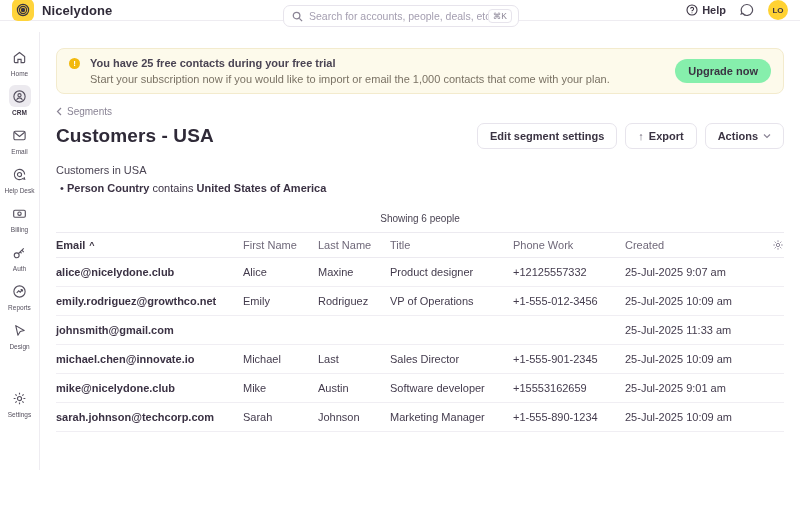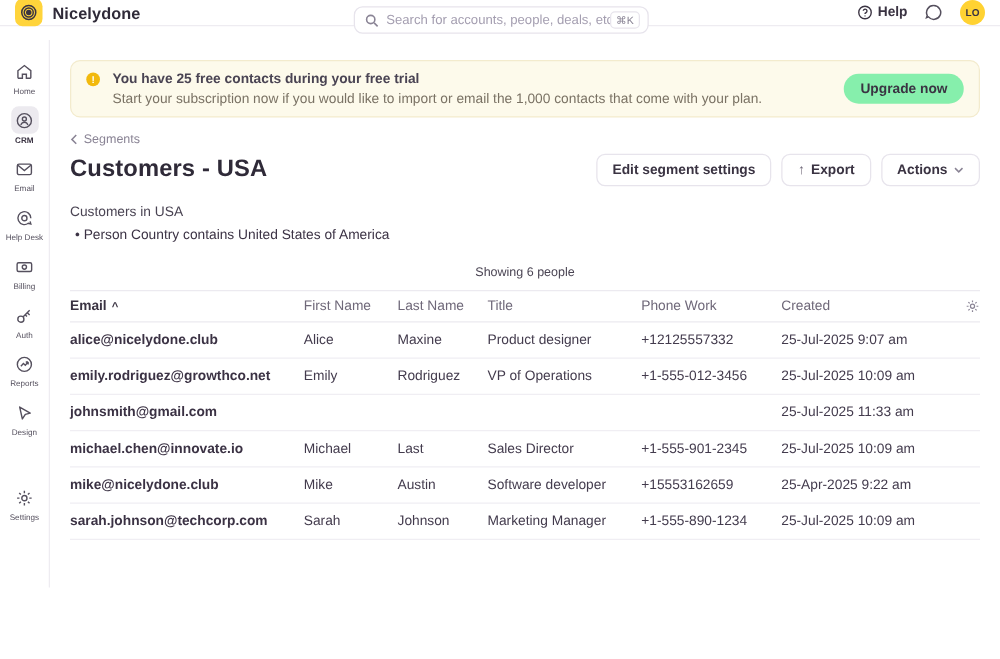--- a/index.html
+++ b/index.html
@@ -65,21 +65,21 @@
   .page-title { font-size:19px; font-weight:bold; color:#2f2a38; letter-spacing:.1px; }
   .title-actions { margin-left:auto; display:flex; gap:8px; }
   .btn { background:#fff; border:1px solid #e7e4ec; border-radius:7px; padding:6px 12px;
     font-size:11px; font-weight:bold; color:#3a3342; display:flex; align-items:center;
     gap:5px; cursor:pointer; font-family:"Liberation Sans", sans-serif; }
   .btn .sub { color:#6f6879; font-weight:normal; }
 
   .desc { margin-top:15px; font-size:11px; color:#4a4453; }
   .criteria-intro { margin-top:13px; font-size:11px; color:#4a4453; }
   .criteria-line { margin-top:6px; font-size:11px; color:#3b3244; padding-left:4px; }
-  .criteria-line .b { font-weight:normal; }
+  .criteria-line .b { font-weight:bold; }
   .count { margin-top:19px; font-size:10px; color:#4a4453;text-align:center; }
 
   
   .table { margin-top:8px; }
   .tgrid { display:grid; grid-template-columns:187px 75px 72px 123px 112px 1fr 24px;
     align-items:center; }
   .thead { border-top:1px solid #eceaf0; border-bottom:1px solid #eceaf0; height:26px;
     font-size:11px; color:#6f6879; }
   .th { cursor:pointer; }
   .th-email { color:#3a3342; font-weight:bold; display:flex; align-items:center; gap:4px; }
@@ -330,21 +330,21 @@
       <div>25-Jul-2025 10:09 am</div>
       <div></div>
     </div>
 
     <div class="tgrid trow">
       <div class="email">mike@nicelydone.club</div>
       <div>Mike</div>
       <div>Austin</div>
       <div>Software developer</div>
       <div>+15553162659</div>
-      <div>25-Apr-2025 9:22 am</div>
+      <div>25-Jul-2025 9:01 am</div>
       <div></div>
     </div>
 
     <div class="tgrid trow">
       <div class="email">sarah.johnson@techcorp.com</div>
       <div>Sarah</div>
       <div>Johnson</div>
       <div>Marketing Manager</div>
       <div>+1-555-890-1234</div>
       <div>25-Jul-2025 10:09 am</div>

